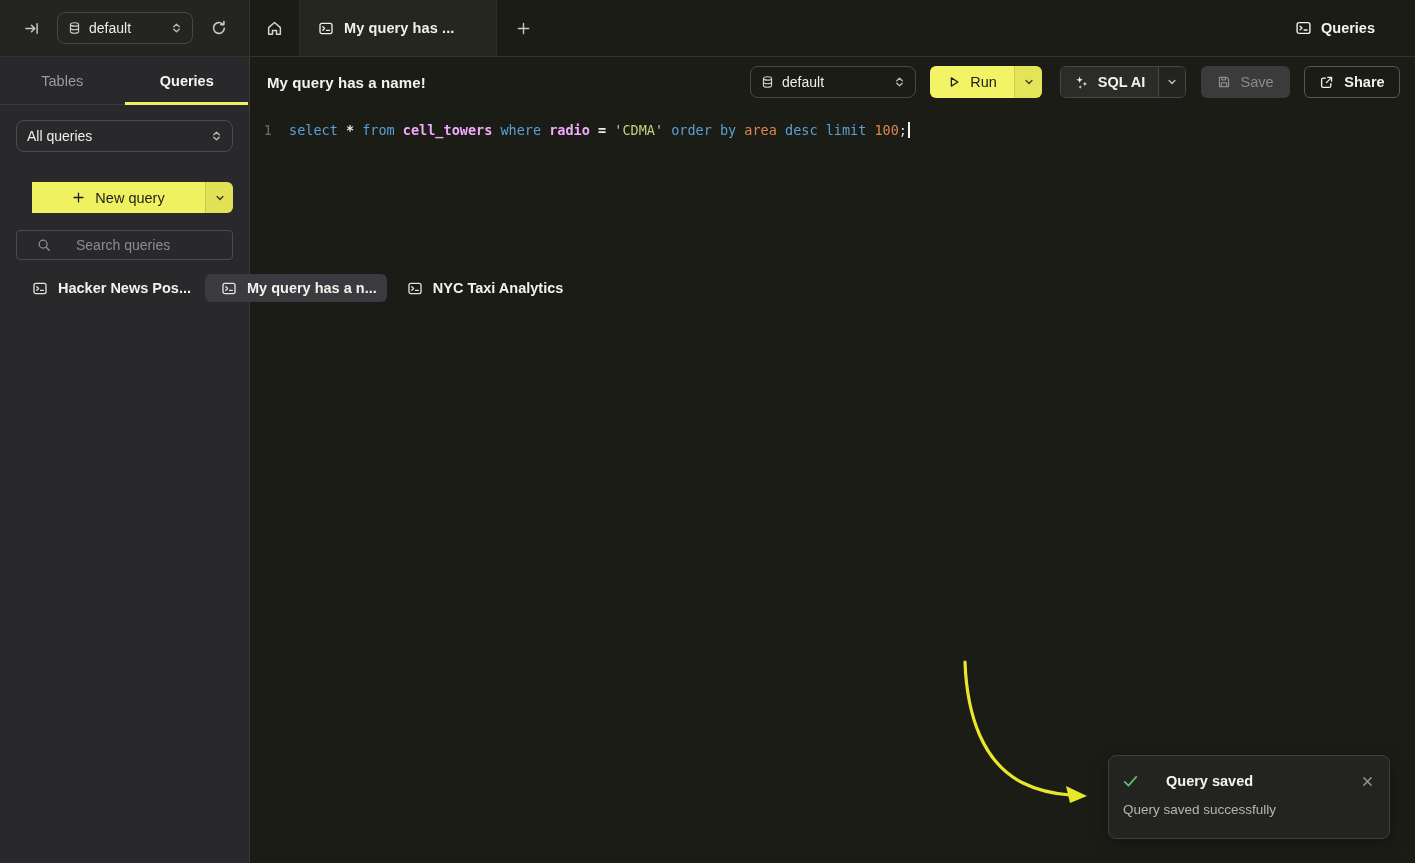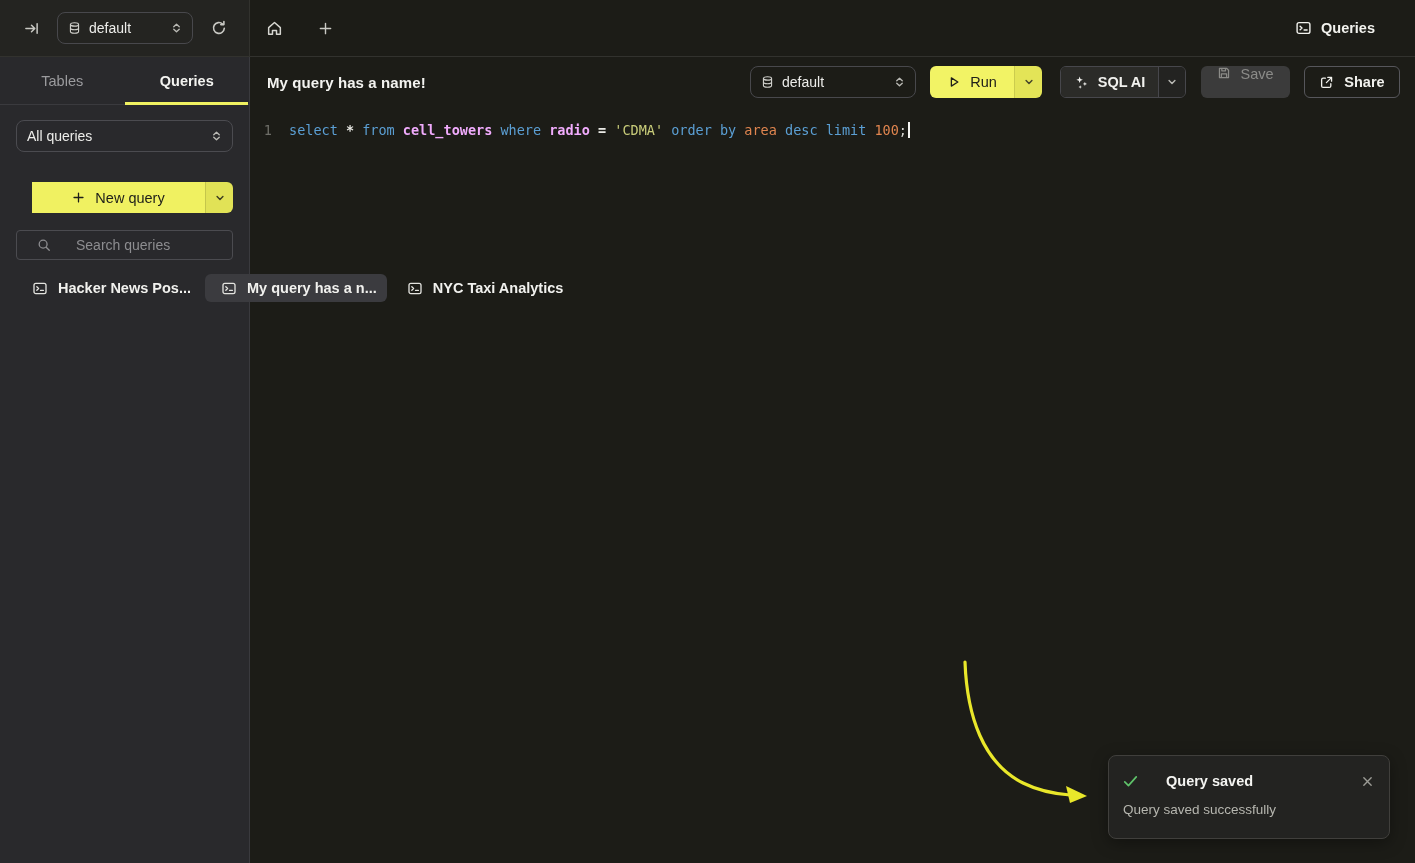--- a/index.html
+++ b/index.html
@@ -120,21 +120,21 @@
     display:flex; align-items:center; justify-content:center; gap:9px;
     color:#f1f1ee; font-size:14.5px; font-family:inherit; font-weight:600;
   }
   .sqlai-caret {
     width:27px; background:#232321; border:none; border-left:1px solid #47474c;
     cursor:pointer; color:#b9b9b4; display:flex; align-items:center; justify-content:center;
   }
   .save-btn {
     width:89px; height:32px; margin-right:14px; border:none; border-radius:6px;
     background:#3b3b3b; color:#8b8b88; font-size:14.5px; font-family:inherit; font-weight:500;
-    display:flex; justify-content:center; gap:9px; cursor:default;
+    display:flex; align-items:center; justify-content:center; gap:9px; cursor:default;
   }
   .share-btn {
     width:96px; height:32px; border:1px solid #56565b; border-radius:6px;
     background:transparent; color:#f2f2ee; font-size:14.5px; font-family:inherit; font-weight:600;
     display:flex; align-items:center; justify-content:center; gap:10px; cursor:pointer;
   }
 
   
   .editor { display:flex; align-items:flex-start; padding-top:13px; font-family:"DejaVu Sans Mono", monospace; font-size:13.5px; line-height:20px; }
   .line-number { width:39px; text-align:right; padding-right:17px; color:#6e6e68; flex:0 0 39px; }
@@ -207,20 +207,30 @@
     </div>
 
     <div class="tabstrip">
       <button class="home-btn">
         <span>
           <svg width="17" height="17" viewBox="0 0 16 16" fill="none" stroke="currentColor" stroke-width="1.4" stroke-linejoin="round">
             <path d="M2.5 7.2L8 2.3l5.5 4.9v6.3h-3.6v-3.6H6.1v3.6H2.5z"></path>
           </svg>
         </span>
       </button>
+      <div class="editor-tab">
+        <span>
+          <svg width="16" height="15" viewBox="0 0 16 16" fill="none" stroke="currentColor" stroke-width="1.4" stroke-linecap="round" stroke-linejoin="round">
+            <rect x="1.6" y="2.6" width="12.8" height="10.8" rx="2"></rect>
+            <path d="M4.6 6.2l1.9 1.8-1.9 1.8"></path>
+              <path d="M8.6 10h3"></path>
+          </svg>
+        </span>
+        <span class="tab-label">My query has ...</span>
+      </div>
       <button class="newtab-btn">
         <span>
           <svg width="15" height="15" viewBox="0 0 16 16" fill="none" stroke="currentColor" stroke-width="1.5" stroke-linecap="round">
             <path d="M8 2.5v11M2.5 8h11"></path>
           </svg>
         </span>
       </button>
     </div>
 
     <div class="topbar-right">

